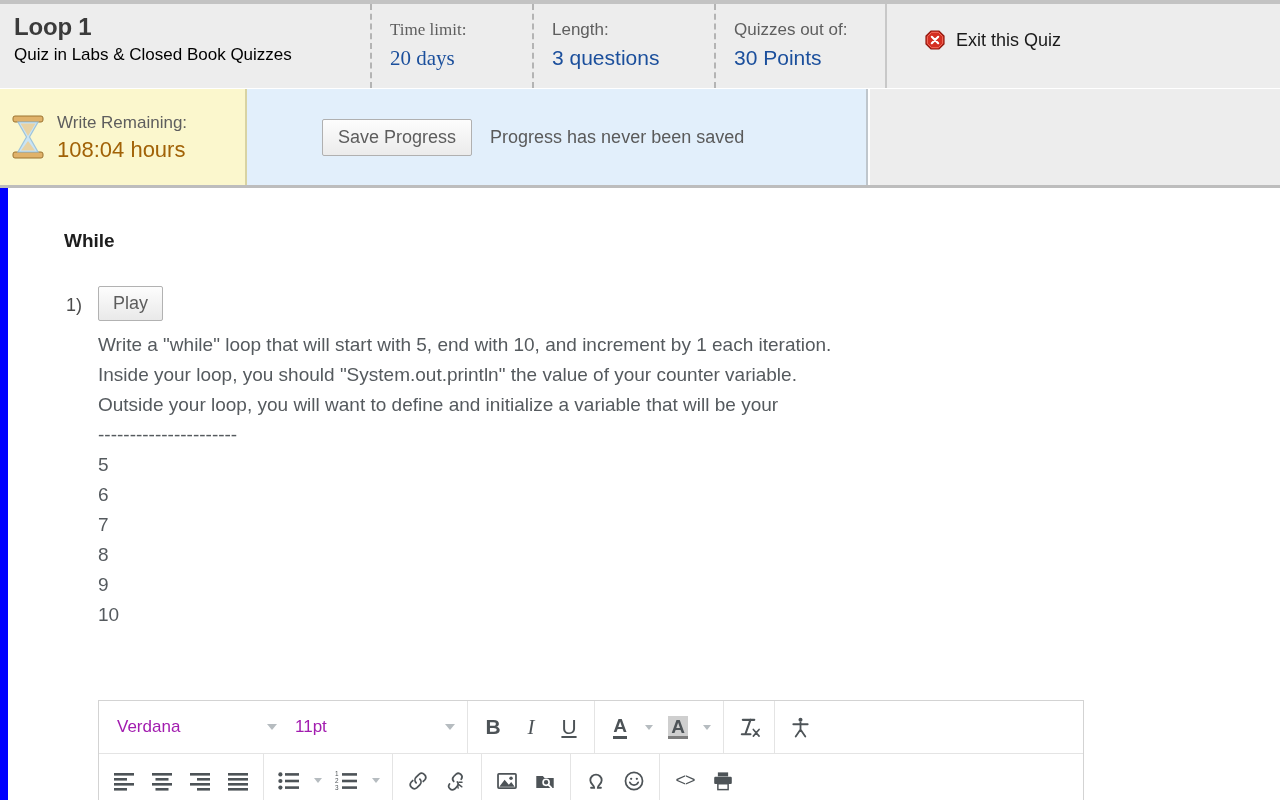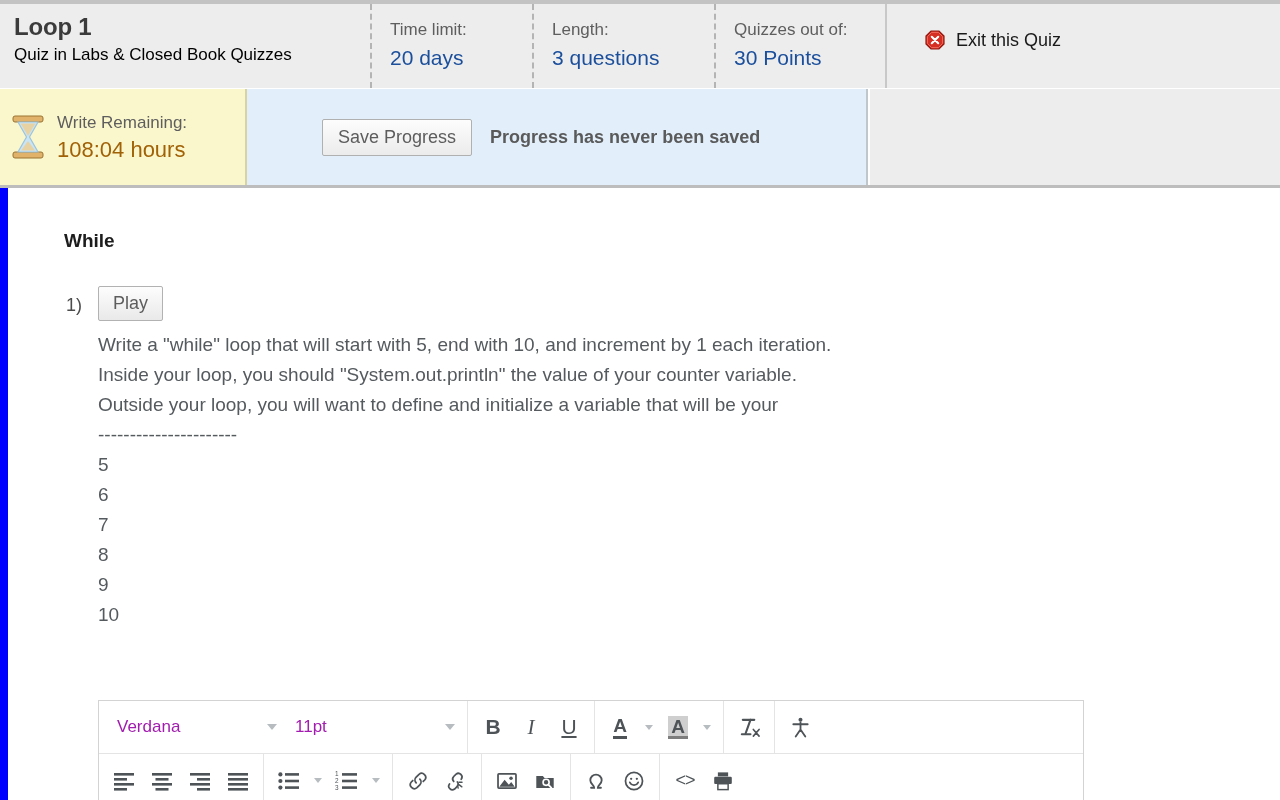--- a/index.html
+++ b/index.html
@@ -34,21 +34,21 @@
     line-height: 30px; letter-spacing: -0.2px;
   }
   .qh-sub {
     font-size: 17px; color: #000000; line-height: 26px;
   }
   .qh-stat {
     flex: none; box-sizing: border-box;
     border-left: 2px dashed #b4b4b4;
     padding: 12px 0 0 18px;
   }
-  .qh-stat.s1 { width: 162px; }
+  .qh-stat.s1 { width: 162px; font-family: Liberation Serif, serif; }
   .qh-stat.s2 { width: 182px; }
   .qh-stat.s3 { width: 171px; }
   .qh-label { font-size: 17px; color: #5e5e5e; line-height: 27px; }
   .qh-value { font-size: 21px; color: #1b4f9c; line-height: 30px; }
 
   .qh-exit-cell {
     flex: 1 1 auto;
     border-left: 2px solid #c8c8c8;
     display: flex; align-items: flex-start;
     padding: 26px 0 0 38px;
@@ -93,21 +93,21 @@
   .save-btn {
     font-family: "Liberation Sans", sans-serif;
     font-size: 18px; color: #5d5d5d;
     background: linear-gradient(#fdfdfd, #ebebeb);
     border: 1px solid #b0b0b0;
     border-radius: 2px;
     padding: 7px 15px 8px;
     cursor: pointer; line-height: 20px;
   }
   .progress-note {
-    font-size: 18px; color: #5a5a5a; margin-left: 18px; line-height: 22px; font-weight: bold;
+    font-size: 18px; color: #5a5a5a; margin-left: 18px; line-height: 22px;
   }
   .progress-tail {
     position: absolute; top: 0; left: 870px;
     width: 410px; height: 96px; background: #ededed;
   }
   .timer-underline {
     position: absolute; top: 185px; left: 0; width: 1280px; height: 3px;
     background: #bdbdbd;
   }
 

